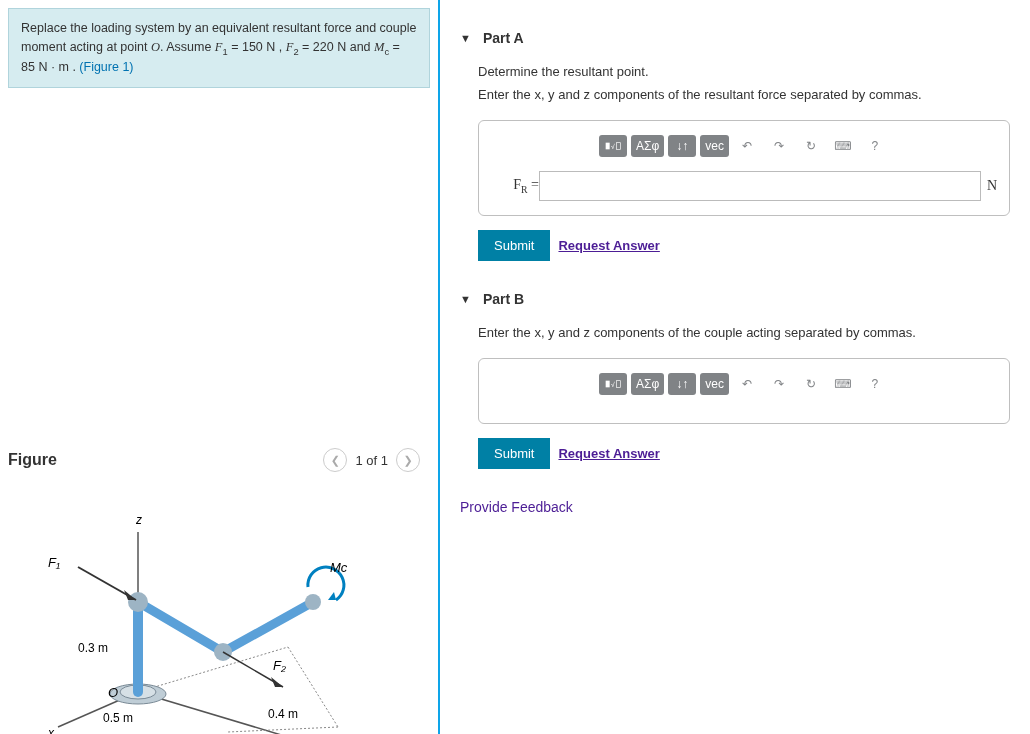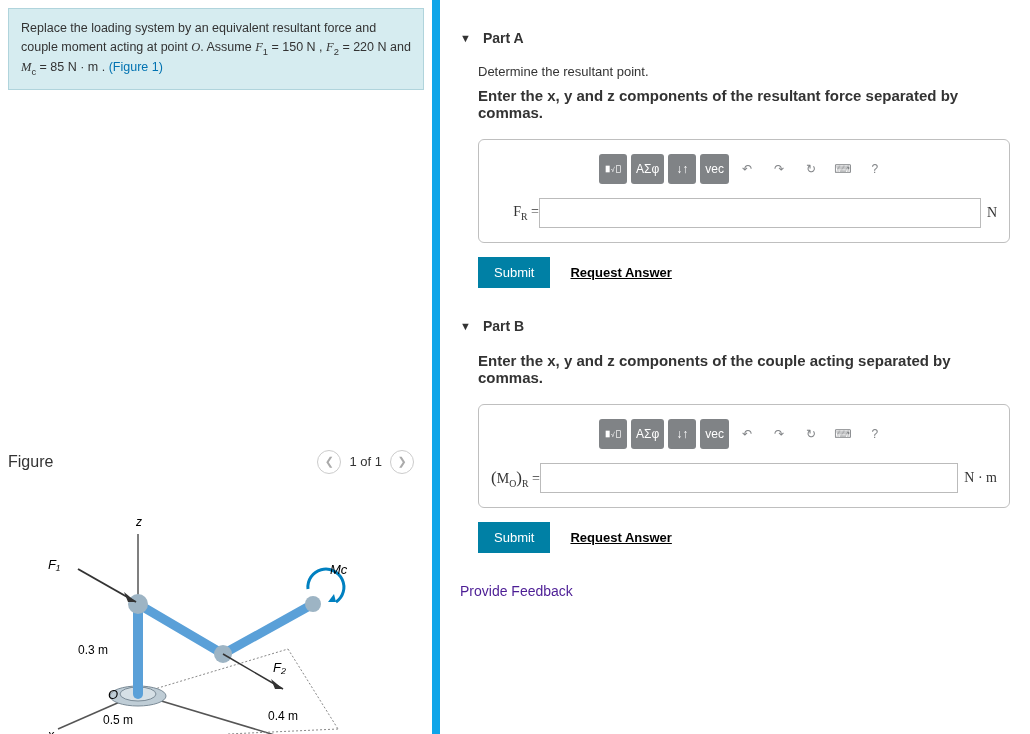--- a/index.html
+++ b/index.html
@@ -1,55 +1,55 @@
 <!DOCTYPE html>
 <html><head>
 <meta charset="utf-8">
 <style>
 * { box-sizing: border-box; margin: 0; padding: 0; }
 body { font-family: Arial, Helvetica, sans-serif; font-size: 13px; color: #333; background: #fff; }
 .container { display: flex; width: 1030px; height: 734px; }
-.left-panel { width: 440px; padding: 8px; border-right: 8px solid #0ea5e9; position: relative; }
+.left-panel { width: 440px; padding: 8px; border-right: 2px solid #0ea5e9; position: relative; }
 .right-panel { flex: 1; padding: 10px 20px; }
 
 .question-box { background: #d6ecf0; border: 1px solid #b0d4dc; padding: 10px 12px; font-size: 12.5px; line-height: 1.5; }
 .question-box .ital { font-style: italic; font-family: 'Times New Roman', serif; }
 .question-box .sub { font-size: 0.75em; vertical-align: sub; }
 .question-box a { color: #0072b1; text-decoration: none; }
 
 .figure-head { display: flex; justify-content: space-between; align-items: center; margin-top: 360px; padding-right: 10px; }
-.figure-head h3 { font-size: 16px; font-weight: normal; text-align: center; }
+.figure-head h3 { font-size: 16px; font-weight: bold; text-align: center; }
 .pager { display: flex; align-items: center; gap: 8px; font-size: 13px; }
 .pager-btn { width: 24px; height: 24px; border: 1px solid #ccc; border-radius: 50%; display: flex; align-items: center; justify-content: center; background: #fff; color: #aaa; cursor: pointer; font-size: 11px; }
 .figure-img { width: 380px; height: 260px; margin-top: 20px; position: relative; }
 
 .part { margin-bottom: 30px; }
 .part-header { display: flex; align-items: center; gap: 12px; margin-bottom: 18px; margin-top: 20px; }
 .part-header .caret { color: #333; font-size: 11px; }
 .part-header .title { font-weight: bold; font-size: 14px; }
 .part-body { padding-left: 18px; }
 .prompt { margin-bottom: 8px; font-size: 13px; }
 .prompt .ital { font-style: italic; font-family: 'Times New Roman', serif; }
-.prompt-bold { font-weight: bold; margin-bottom: 18px; font-size: 15px; }
+.prompt-bold { font-weight: normal; margin-bottom: 18px; font-size: 13px; }
 
 .answer-box { border: 1px solid #bfbfbf; border-radius: 6px; padding: 14px 12px; background: #fff; }
 .toolbar { display: flex; gap: 4px; justify-content: center; margin-bottom: 14px; align-items: center; }
-.tool-btn { background: #808386; color: #fff; border: none; border-radius: 3px; height: 30px; min-width: 28px; padding: 0 5px; display: flex; align-items: center; justify-content: center; font-size: 12px; cursor: pointer; }
+.tool-btn { background: #808386; color: #fff; border: none; border-radius: 3px; height: 22px; min-width: 28px; padding: 0 5px; display: flex; align-items: center; justify-content: center; font-size: 12px; cursor: pointer; }
 .tool-btn.light { background: none; color: #808386; }
 .tool-btn svg { width: 16px; height: 14px; }
 
 .input-row { display: flex; align-items: center; }
 .lhs { font-family: 'Times New Roman', serif; font-size: 14px; min-width: 48px; text-align: right; white-space: nowrap; }
 .lhs .sub { font-size: 0.7em; vertical-align: sub; }
 .answer-input { flex: 1; height: 30px; border: 1px solid #bbb; padding: 4px 6px; font-size: 13px; }
 .unit { font-family: 'Times New Roman', serif; font-size: 14px; margin-left: 6px; white-space: nowrap; }
 
-.actions { display: flex; align-items: center; gap: 20px; margin-top: 14px; }
+.actions { display: flex; align-items: center; gap: 8px; margin-top: 14px; }
 .btn-submit { background: #0080a5; color: #fff; border: none; padding: 8px 16px; font-size: 13px; cursor: pointer; }
-.link { color: #000000; text-decoration: underline; font-weight: bold; font-size: 13px; cursor: pointer; }
+.link { color: #4c1d95; text-decoration: underline; font-weight: bold; font-size: 13px; cursor: pointer; }
 .feedback { color: #4c1d95; font-size: 14px; margin-top: 10px; padding-left: 0; cursor: pointer; }
 </style>
 </head>
 <body>
 
 <div class="container">
   <div class="left-panel">
     <div class="question-box">
       <span>Replace the loading system by an equivalent resultant force and couple moment acting at point </span><span class="ital">O</span><span>. Assume </span><span class="ital">F</span><span class="sub">1</span><span> = 150 N , </span><span class="ital">F</span><span class="sub">2</span><span> = 220 N and </span><span class="ital">M</span><span class="sub">c</span><span> = 85 N · m . </span><a href="#">(Figure 1)</a>
     </div>
@@ -162,25 +162,20 @@
             </button>
             <button class="tool-btn">ΑΣφ</button>
             <button class="tool-btn">↓↑</button>
             <button class="tool-btn">vec</button>
             <button class="tool-btn light">↶</button>
             <button class="tool-btn light">↷</button>
             <button class="tool-btn light">↻</button>
             <button class="tool-btn light">⌨</button>
             <button class="tool-btn light">?</button>
           </div>
-          <div class="input-row">
-            <span class="lhs"><span style="font-size:17px">(</span><span class="ital">M</span><span class="sub ital">O</span><span style="font-size:17px">)</span><span class="sub ital">R</span> =</span>
-            <input class="answer-input" type="text" style="">
-            <span class="unit">N · m</span>
-          </div>
         </div>
         <div class="actions">
           <button class="btn-submit">Submit</button>
           <span class="link">Request Answer</span>
         </div>
       </div>
     </div>
 
     <div class="feedback">Provide Feedback</div>
   </div>

